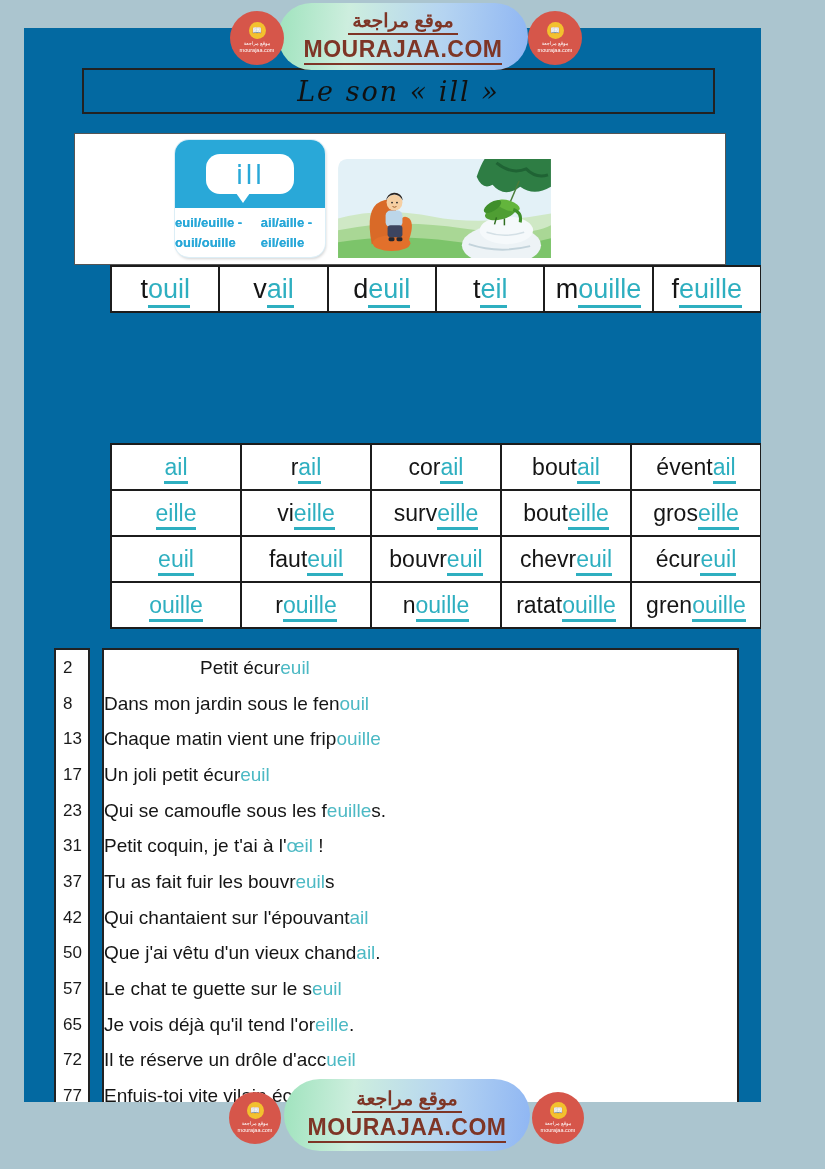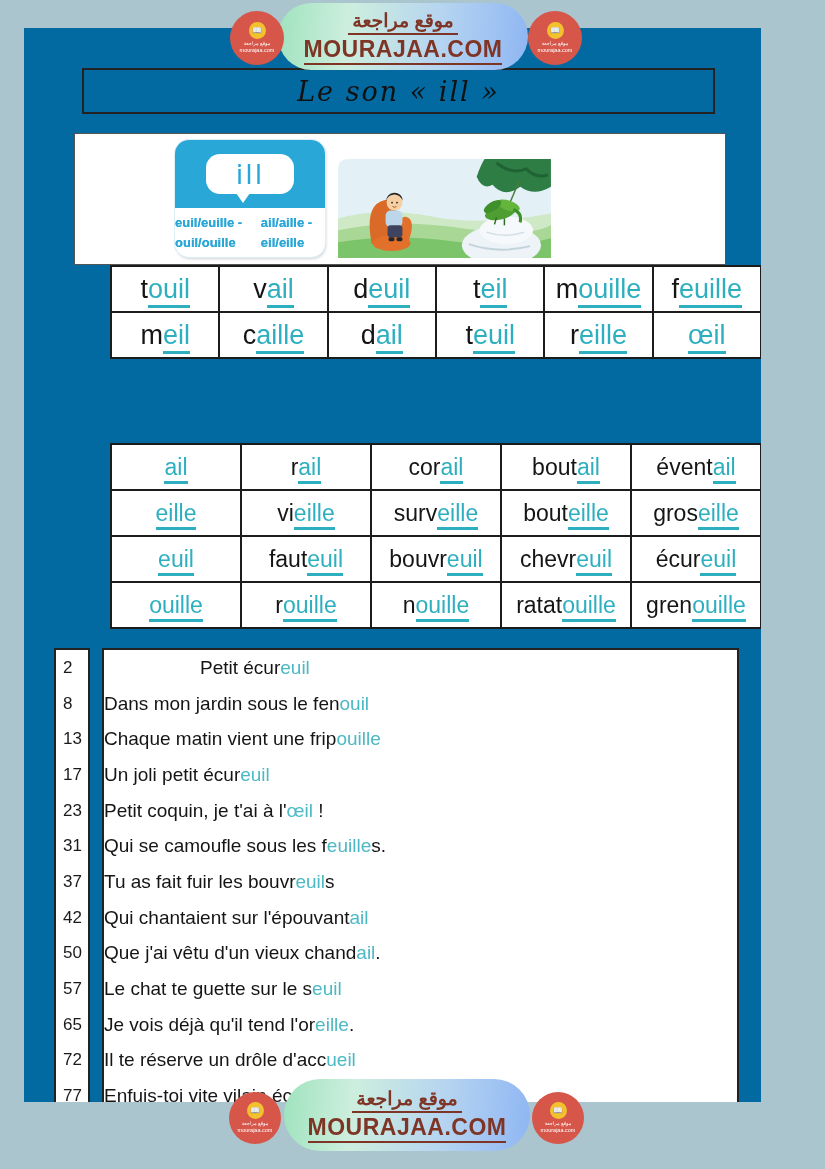--- a/index.html
+++ b/index.html
@@ -180,28 +180,20 @@
   <table class="t t1">
     <tbody>
         <tr>
           <td><span class="pre">t</span><span class="hl">ouil</span></td>
           <td><span class="pre">v</span><span class="hl">ail</span></td>
           <td><span class="pre">d</span><span class="hl">euil</span></td>
           <td><span class="pre">t</span><span class="hl">eil</span></td>
           <td><span class="pre">m</span><span class="hl">ouille</span></td>
           <td><span class="pre">f</span><span class="hl">euille</span></td>
         </tr>
-        <tr>
-          <td><span class="pre">m</span><span class="hl">eil</span></td>
-          <td><span class="pre">c</span><span class="hl">aille</span></td>
-          <td><span class="pre">d</span><span class="hl">ail</span></td>
-          <td><span class="pre">t</span><span class="hl">euil</span></td>
-          <td><span class="pre">r</span><span class="hl">eille</span></td>
-          <td><span class="hl">œil</span></td>
-        </tr>
       </tbody>
   </table>
 
   <table class="t t2">
     <tbody>
         <tr>
           <td><span class="hl">ail</span></td>
           <td><span class="pre">r</span><span class="hl">ail</span></td>
           <td><span class="pre">cor</span><span class="hl">ail</span></td>
           <td><span class="pre">bout</span><span class="hl">ail</span></td>
@@ -245,22 +237,22 @@
         <div class="poem-row">57</div>
         <div class="poem-row">65</div>
         <div class="poem-row">72</div>
         <div class="poem-row">77</div>
       </div>
     <div class="poem-text">
         <div class="poem-line indent"><span class="pre">Petit écur</span><span class="hl">euil</span></div>
         <div class="poem-line"><span class="pre">Dans mon jardin sous le fen</span><span class="hl">ouil</span></div>
         <div class="poem-line"><span class="pre">Chaque matin vient une frip</span><span class="hl">ouille</span></div>
         <div class="poem-line"><span class="pre">Un joli petit écur</span><span class="hl">euil</span></div>
+        <div class="poem-line"><span class="pre">Qui se camoufle sous les f</span><span class="hl">euille</span><span class="pre">s.</span></div>
         <div class="poem-line"><span class="pre">Petit coquin, je t'ai à l'</span><span class="hl">œil</span><span class="pre"> !</span></div>
-        <div class="poem-line"><span class="pre">Qui se camoufle sous les f</span><span class="hl">euille</span><span class="pre">s.</span></div>
         <div class="poem-line"><span class="pre">Tu as fait fuir les bouvr</span><span class="hl">euil</span><span class="pre">s</span></div>
         <div class="poem-line"><span class="pre">Qui chantaient sur l'épouvant</span><span class="hl">ail</span></div>
         <div class="poem-line"><span class="pre">Que j'ai vêtu d'un vieux chand</span><span class="hl">ail</span><span class="pre">.</span></div>
         <div class="poem-line"><span class="pre">Le chat te guette sur le s</span><span class="hl">euil</span></div>
         <div class="poem-line"><span class="pre">Je vois déjà qu'il tend l'or</span><span class="hl">eille</span><span class="pre">.</span></div>
         <div class="poem-line"><span class="pre">Il te réserve un drôle d'acc</span><span class="hl">ueil</span></div>
         <div class="poem-line"><span class="pre">Enfuis-toi vite vilain écur</span><span class="hl">euil</span></div>
       </div>
   </div>
 </div>

